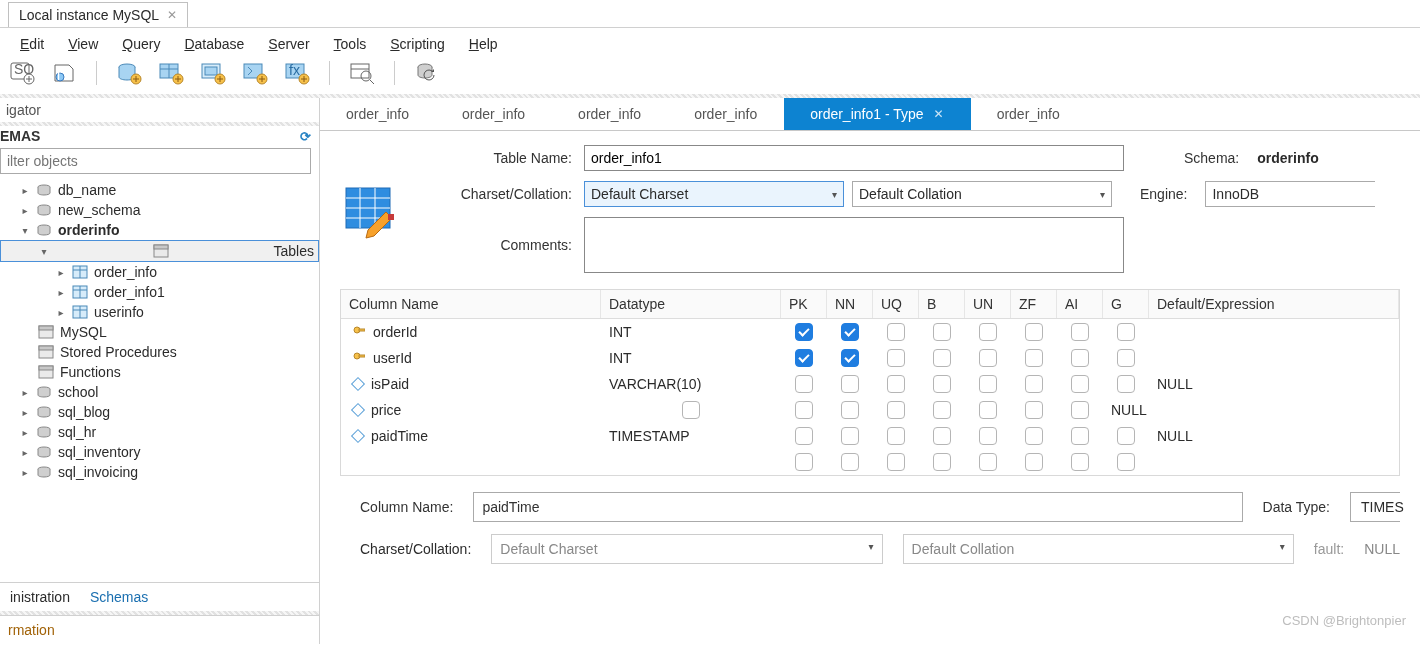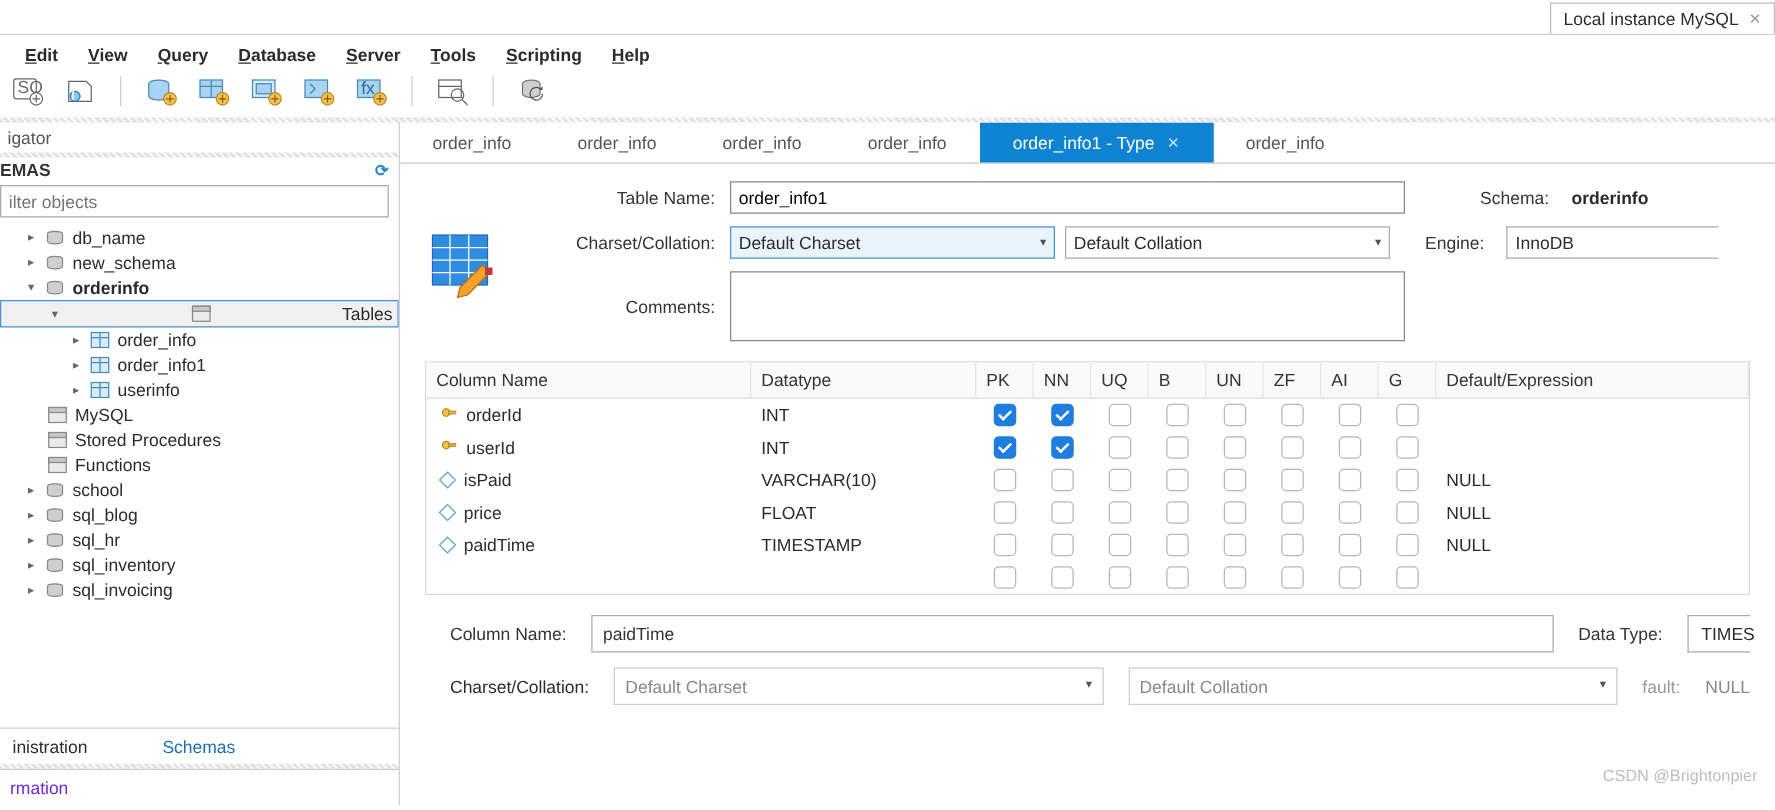--- a/index.html
+++ b/index.html
@@ -1,21 +1,21 @@
 <!DOCTYPE html>
 <html><head>
 <meta charset="utf-8">
 <style>
 * { box-sizing: border-box; font-family: "Segoe UI", Tahoma, sans-serif; font-size: 14px; }
 body { margin: 0; background: #fff; color: #2b2b2b; overflow: hidden; width: 1420px; height: 648px; }
-.win-tab { display:flex; align-items:center; border-bottom:1px solid #d0d0d0; padding:2px 0 0 8px; height:28px;justify-content:flex-end; }
+.win-tab { display:flex; align-items:center; border-bottom:1px solid #d0d0d0; padding:2px 0 0 8px; height:28px; }
 .win-tab-item { display:flex; align-items:center; gap:8px; padding:4px 10px; border:1px solid #c0c0c0; border-bottom:none; background:#fff; }
 .win-tab-item .x { color:#999; font-size:12px; }
 .menubar { display:flex; gap:24px; padding:8px 20px 6px 20px; }
-.menubar span { cursor:default;font-weight:bold; }
+.menubar span { cursor:default; }
 .menubar span u { text-decoration: underline; }
 .toolbar { display:flex; align-items:center; gap:14px; padding:0 14px 6px 8px; height:36px; }
 .tool-ico { width:28px; height:28px; display:flex; align-items:center; justify-content:center; }
 .divider-v { width:1px; height:24px; background:#ccc; margin:0 4px; }
 .stripe { height:4px; background: repeating-linear-gradient(45deg,#e2e2e2,#e2e2e2 2px,#f6f6f6 2px,#f6f6f6 4px); }
 .body { display:flex; height: calc(100% - 28px - 34px - 36px - 4px); }
 .sidebar { width:320px; border-right:1px solid #d0d0d0; display:flex; flex-direction:column; }
 .nav-title { display:flex; align-items:center; padding:4px 6px; color:#555; }
 .schemas-hdr { display:flex; align-items:center; justify-content:space-between; padding:2px 8px 4px 0; font-weight:700; color:#333; }
 .schemas-hdr .sync { color:#2a84c4; font-size:13px; }
@@ -25,24 +25,24 @@
 .tree .node { display:flex; align-items:center; gap:6px; padding:2px 4px 2px 6px; white-space:nowrap; }
 .tree .indent1 { padding-left: 20px; }
 .tree .indent2 { padding-left: 38px; }
 .tree .indent3 { padding-left: 56px; }
 .tree .sel { background:#f0f0f0; }
 .ico-db { width:16px; height:12px; }
 .ico-tbl { width:16px; height:14px; }
 .ico-fold { width:16px; height:14px; }
 .arrow { width:10px; text-align:center; color:#666; font-size:10px; }
 .bold { font-weight:700; }
-.sb-tabs { display:flex; border-top:1px solid #d0d0d0;gap:40px; }
+.sb-tabs { display:flex; border-top:1px solid #d0d0d0; }
 .sb-tab { padding:6px 10px; }
 .sb-tab.active { color:#1a6fb0; }
-.sb-section { border-top:1px solid #d0d0d0; padding:6px 8px; color:#6d28d9; }
+.sb-section { border-top:1px solid #d0d0d0; padding:6px 8px; color:#a16207; }
 .main { flex:1; display:flex; flex-direction:column; overflow:hidden; }
 .tabstrip { display:flex; border-bottom:1px solid #c8c8c8; background:#fff; }
 .tab { padding:8px 26px; color:#555; border-right:1px solid transparent; }
 .tab.active { background:#0d83d1; color:#fff; display:flex; align-items:center; gap:10px; }
 .tab.active .x { color:#cde6f7; font-size:12px; }
 .form-area { padding:14px 20px 0 20px; }
 .form-row { display:flex; align-items:center; margin-bottom:10px; }
 .form-icon { width:64px; height:64px; margin-right:20px; }
 .lbl { width:160px; text-align:right; padding-right:12px; color:#333; }
 .txt { border:1px solid #888; padding:4px 6px; }
@@ -491,21 +491,20 @@
             <div>
               <div class="ck"></div>
             </div>
             <div>NULL</div>
           </div>
           <div class="col-row">
             <div class="col-name">
               <div class="diamond-ico"></div>
               <span>price</span>
             </div>
-            <div>FLOAT</div>
             <div>
               <div class="ck"></div>
             </div>
             <div>
               <div class="ck"></div>
             </div>
             <div>
               <div class="ck"></div>
             </div>
             <div>

